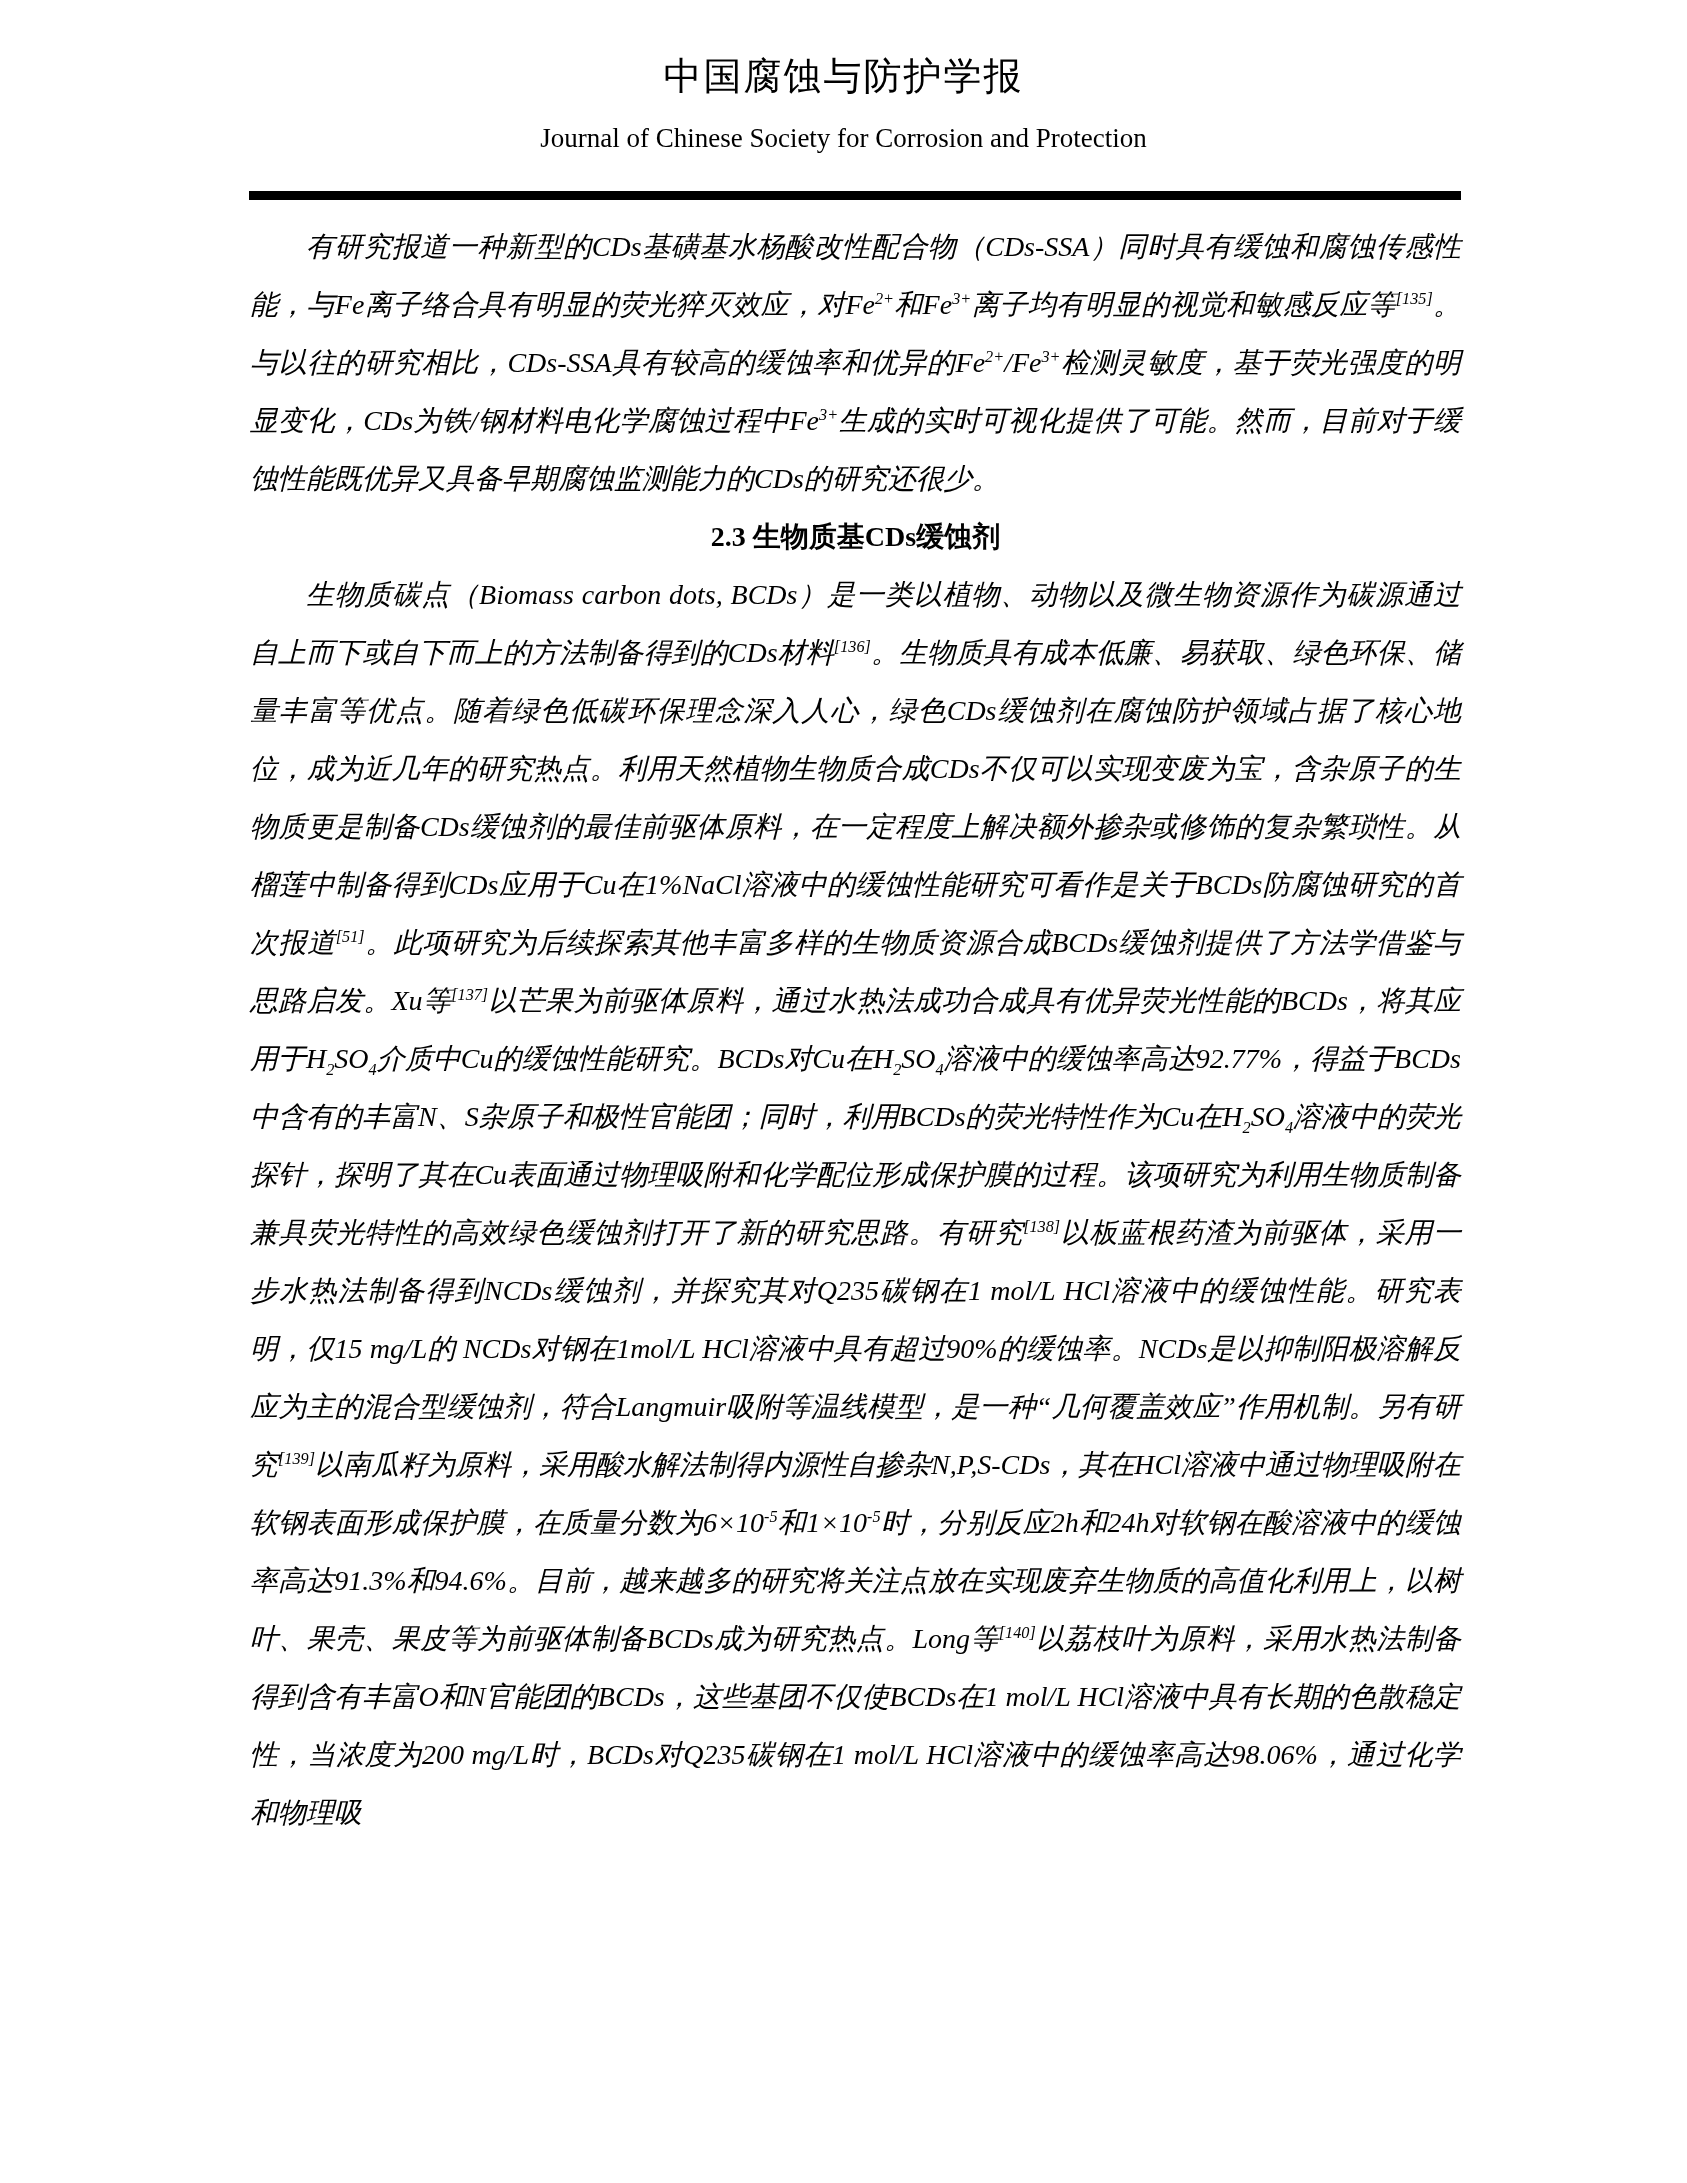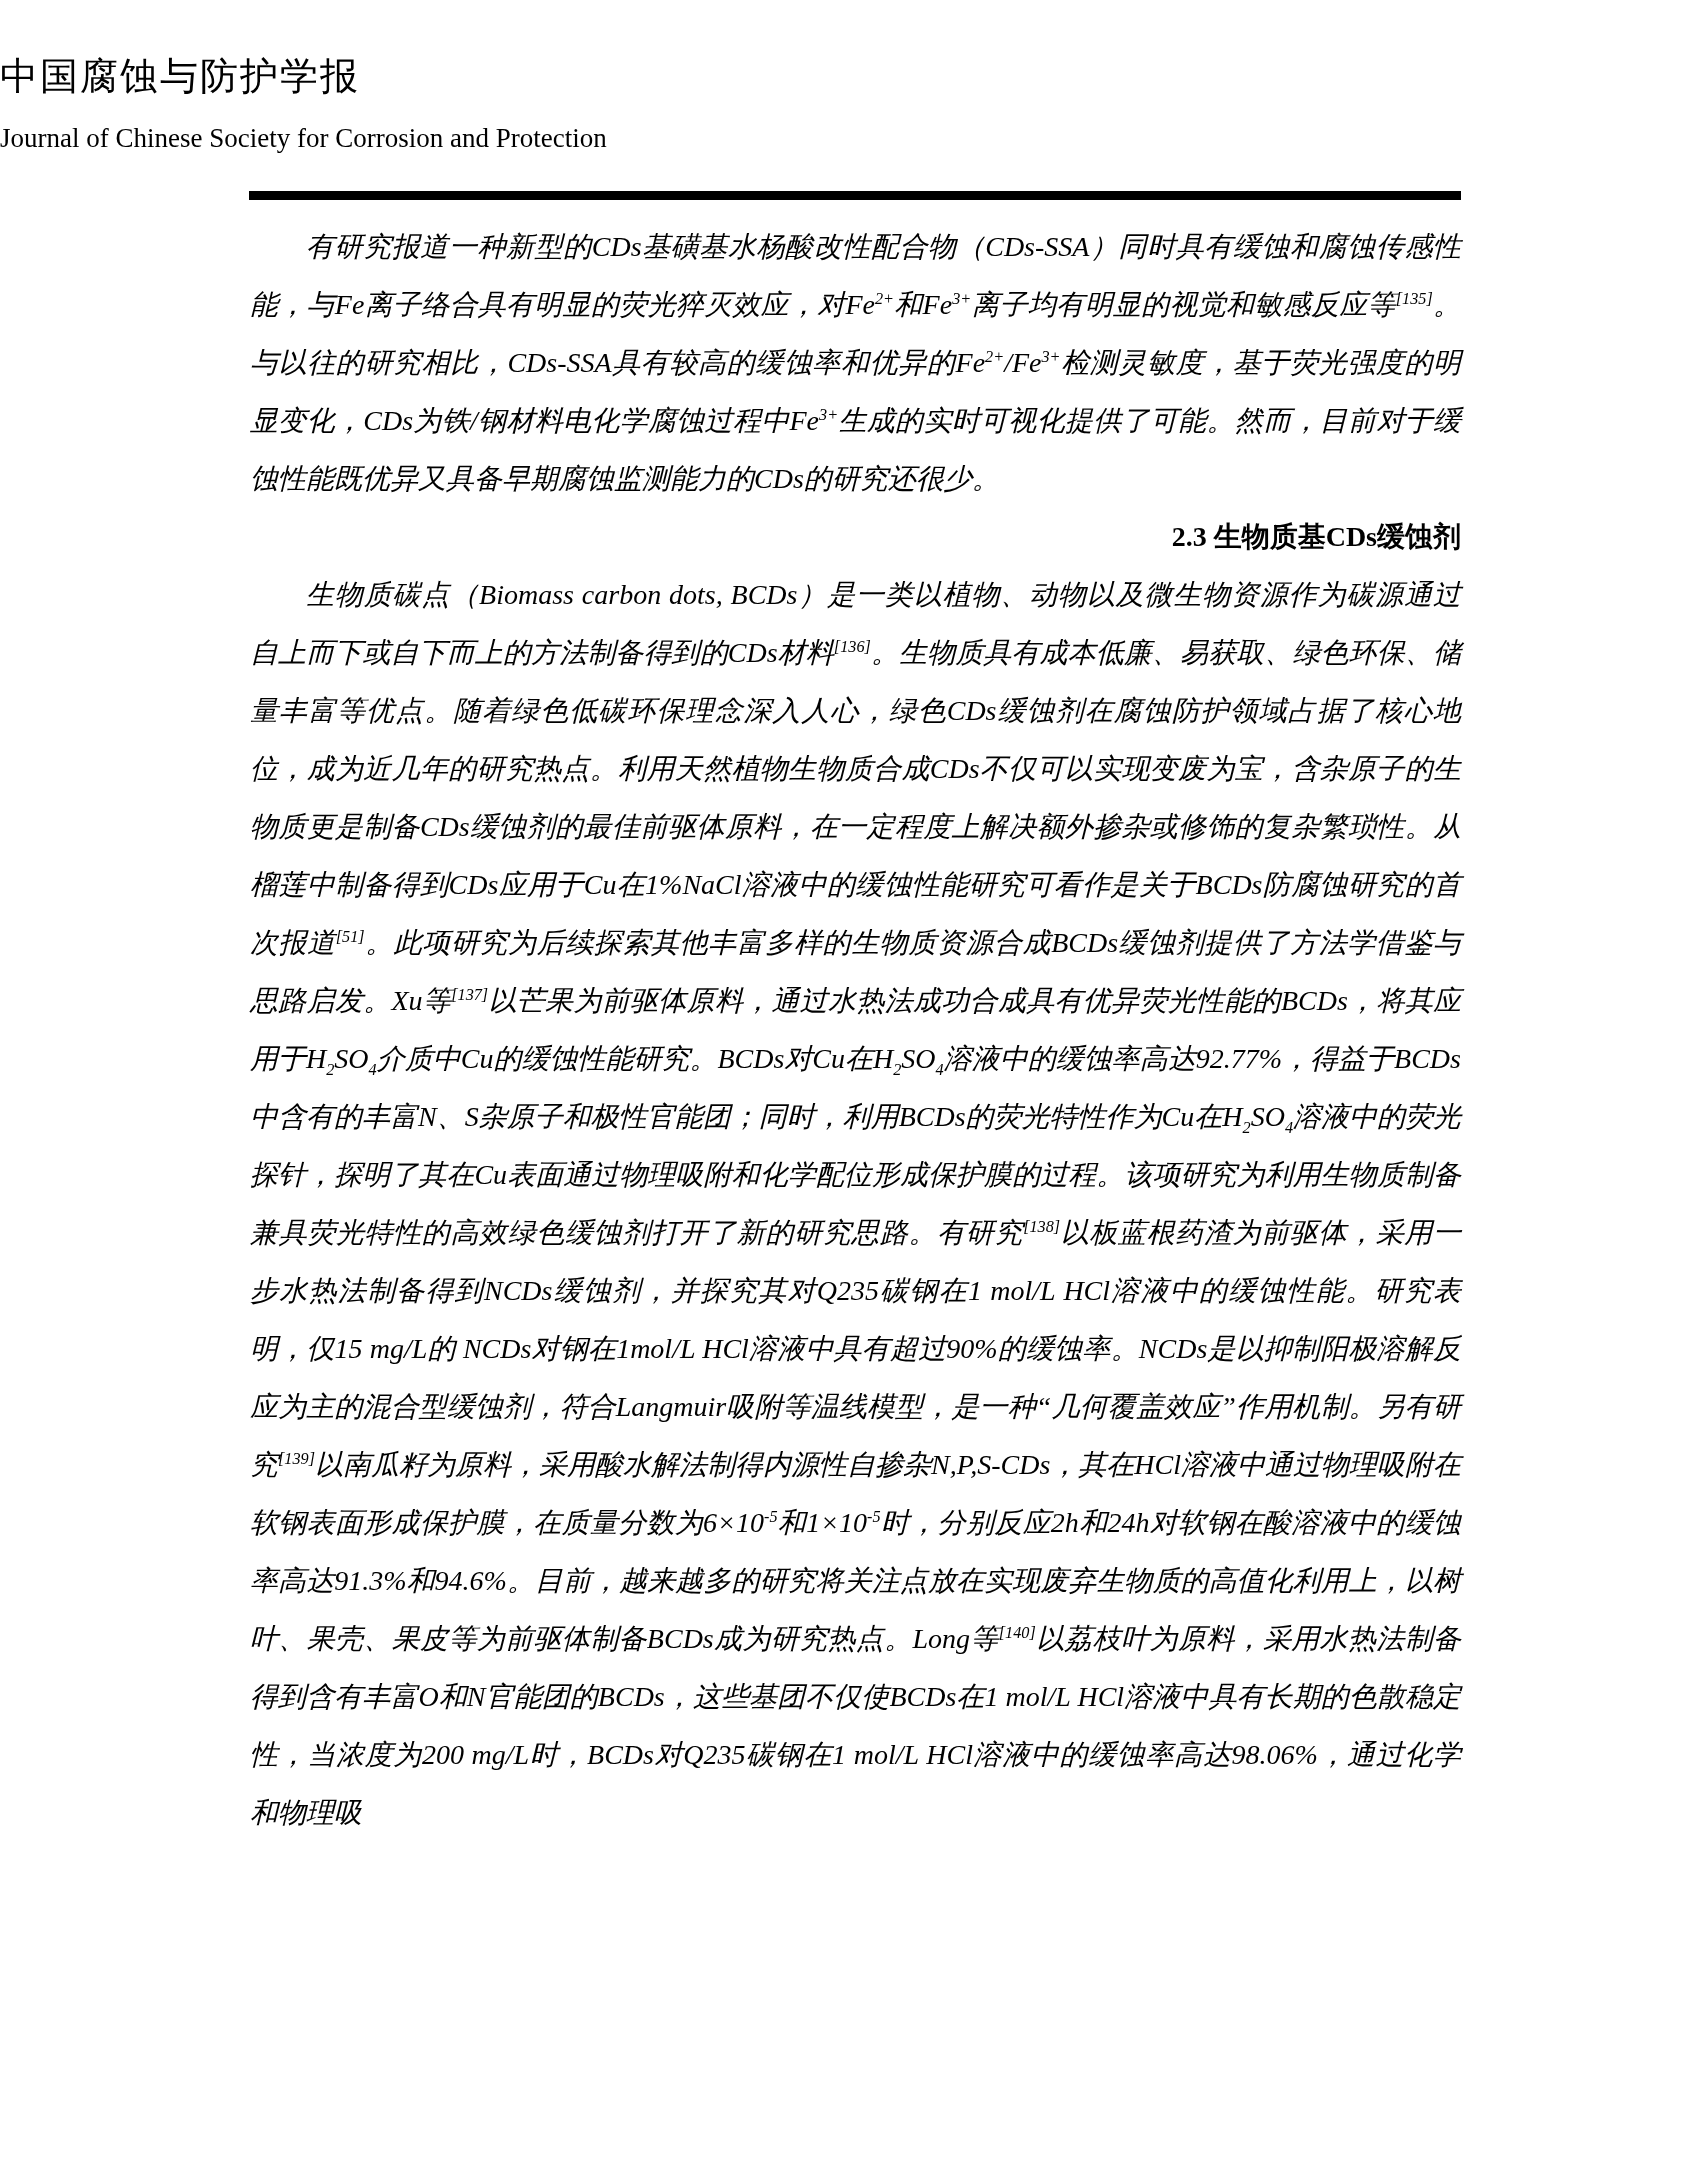--- a/index.html
+++ b/index.html
@@ -14,20 +14,21 @@
     background: #ffffff;
     color: #000000;
     font-family: "Liberation Serif", "DejaVu Serif", serif;
     overflow: hidden;
   }
   .page-header {
     position: absolute;
     top: 52px;
     left: 0;
     width: 100%;
+    text-align: center;
   }
   .journal-title-cn {
     font-size: 38px;
     font-weight: normal;
     letter-spacing: 2px;
     line-height: 49px;
   }
   .journal-title-en {
     font-size: 27px;
     font-weight: normal;
@@ -61,21 +62,21 @@
   }
   .indent {
     text-indent: 2em;
   }
   .section-heading {
     margin: 0;
     padding: 0;
     font-size: 28px;
     font-weight: bold;
     line-height: 58px;
-    text-align: right;
+    text-align: center;
   }
   .content sup, .content sub {
     font-size: 58%;
     line-height: 0;
   }
   .content sup { vertical-align: super; }
   .content sub { vertical-align: sub; }
   .page-footer {
     position: absolute;
     top: 2013px;

